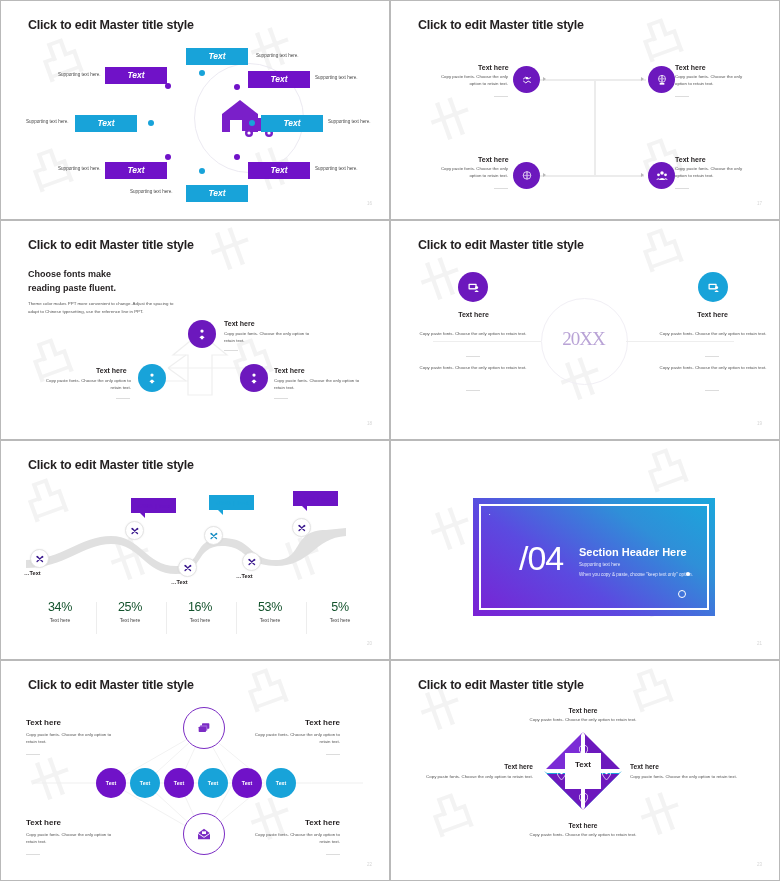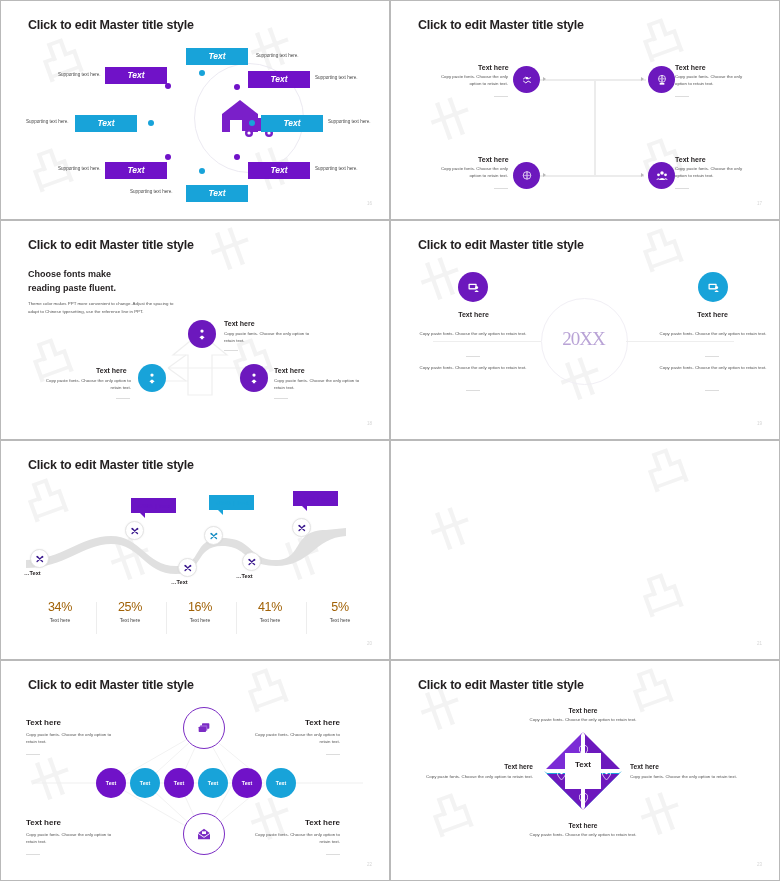--- a/index.html
+++ b/index.html
@@ -37,21 +37,21 @@
   .s4-year{position:absolute;left:533px;top:327px;width:85px;text-align:center;font-size:19px;color:#b9a3d6;letter-spacing:-1px;font-family:"Liberation Serif",serif;}
   .hr-thin{position:absolute;height:1px;background:#eeeeee;}
   
   .callout{position:absolute;height:15px;padding:0 6px;display:flex;align-items:center;font-size:6.2px;color:#fff;font-weight:bold;white-space:nowrap;}
   .callout.p{background:#6b14c4;}
   .callout.c{background:#18a3d9;}
   .callout .tail{position:absolute;bottom:-5px;left:8px;width:0;height:0;border-left:6px solid transparent;border-top:6px solid currentColor;}
   .node{position:absolute;width:17px;height:17px;border-radius:50%;background:#fff;border:1px solid #e4e4e4;display:flex;align-items:center;justify-content:center;box-shadow:0 0 2px rgba(0,0,0,.07);}
   .nodelbl{position:absolute;font-size:5.6px;font-weight:bold;color:#231f20;white-space:nowrap;}
   .stat{position:absolute;text-align:center;width:66px;}
-  .stat .v{font-size:12.5px;color:#a16207;letter-spacing:-0.3px;}
+  .stat .v{font-size:12.5px;color:#14532d;letter-spacing:-0.3px;}
   .stat .l{font-size:5px;color:#444;margin-top:3px;}
   .vsep{position:absolute;width:1px;height:32px;background:#ededed;}
   
   .sec-outer{position:absolute;left:75px;top:50px;width:242px;height:118px;background:linear-gradient(35deg,#7a21d4 0%,#5b4ae0 38%,#2f8fd8 72%,#1aa7dc 100%);padding:6px;box-sizing:border-box;}
   .sec-inner{width:100%;height:100%;border:2px solid #fff;box-sizing:border-box;position:relative;}
   .sec-num{position:absolute;left:38px;top:33px;font-size:34px;color:#fff;font-weight:300;font-family:"Liberation Sans",sans-serif;letter-spacing:-1px;}
   .sec-h{position:absolute;left:98px;top:40px;font-size:11px;color:#fff;font-weight:bold;}
   .sec-s{position:absolute;left:98px;top:56px;font-size:4.6px;color:#e4e8fb;}
   .sec-t{position:absolute;left:98px;top:66px;font-size:4.6px;color:#e4e8fb;}
   .sec-d1{position:absolute;right:17px;top:66px;width:4px;height:4px;border-radius:50%;background:#fff;}
@@ -382,38 +382,49 @@
         <div class="v">25%</div>
         <div class="l">Text here</div>
       </div>
       <div class="vsep" style="left:158px;top:154px;"></div>
       <div class="stat" style="left:159px;top:152px;">
         <div class="v">16%</div>
         <div class="l">Text here</div>
       </div>
       <div class="vsep" style="left:228px;top:154px;"></div>
       <div class="stat" style="left:229px;top:152px;">
-        <div class="v">41%</div>
+        <div class="v">53%</div>
         <div class="l">Text here</div>
       </div>
       <div class="vsep" style="left:298px;top:154px;"></div>
       <div class="stat" style="left:299px;top:152px;">
         <div class="v">5%</div>
         <div class="l">Text here</div>
       </div>
 
       <div class="pgnum">20</div>
     </div>
   </div>
 
   <div class="slide">
     <div class="wm" style="left:255px;top:0px;">凸</div>
     <div class="wm" style="left:40px;top:60px;">卄</div>
     <div class="wm" style="left:250px;top:125px;">凸</div>
     <div class="slide-inner">
+      <div class="sec-outer">
+        <div class="sec-inner">
+          <div class="sec-tick">▪</div>
+          <div class="sec-num">/04</div>
+          <div class="sec-h">Section Header Here</div>
+          <div class="sec-s">Supporting text here</div>
+          <div class="sec-t">When you copy &amp; paste, choose "keep text only" option.</div>
+          <div class="sec-d1"></div>
+          <div class="sec-d2"></div>
+        </div>
+      </div>
       <div class="pgnum">21</div>
     </div>
   </div>
 
   <div class="slide">
     <div class="wm" style="left:245px;top:0px;">凸</div>
     <div class="wm" style="left:30px;top:90px;">卄</div>
     <div class="wm" style="left:250px;top:130px;">卄</div>
     <div class="slide-inner">
       <div class="title">Click to edit Master title style</div>

